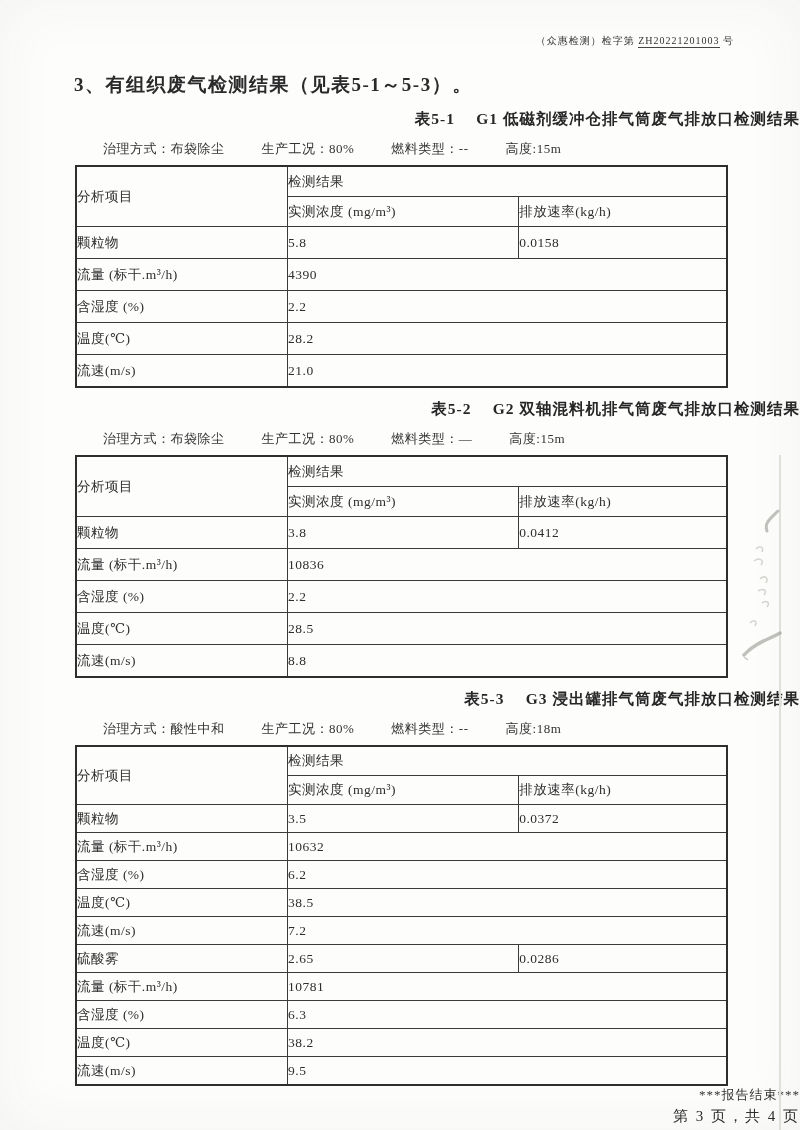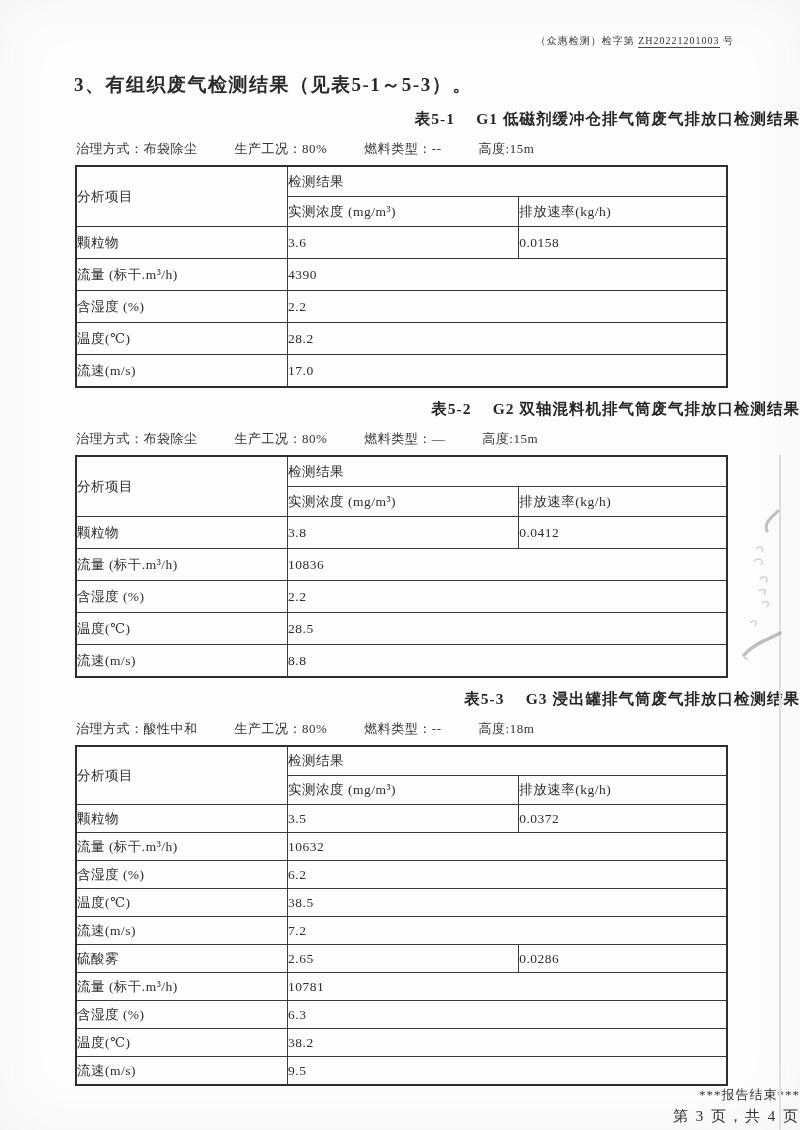--- a/index.html
+++ b/index.html
@@ -16,21 +16,21 @@
     text-align:right;font-size:10px;letter-spacing:1px;color:#333;
   }
   .report-no{border-bottom:1px solid #444;padding-bottom:1px;}
   .section-heading{
     margin:24px 0 6px 74px;
     font-size:19px;font-weight:bold;letter-spacing:1.5px;color:#2a2a2a;
   }
   .center-block{width:800px;box-sizing:border-box;padding-left:55px;text-align:right;}
   .tbl-title{margin-top:11px;font-size:15.5px;font-weight:bold;letter-spacing:1px;color:#262626;}
   .meta-row{
-    display:flex;gap:37px;margin:10px 0 7px 76px;
+    display:flex;gap:37px;margin:10px 0 7px 103px;
     font-size:13px;color:#333;letter-spacing:0.5px;text-align:center;
   }
   table.report{
     border-collapse:collapse;table-layout:fixed;
     width:653px;margin-left:75px;
     border:2.5px solid #2e2e2e;
   }
   table.report td{
     border:1.6px solid #3a3a3a;
     text-align:left;vertical-align:middle;
@@ -79,38 +79,38 @@
       <tr class="hdr">
     <td rowspan="2">分析项目</td>
     <td colspan="2">检测结果</td>
   </tr>
   <tr class="hdr">
     <td>实测浓度 (mg/m³)</td>
     <td>排放速率(kg/h)</td>
   </tr>
   <tr>
     <td>颗粒物</td>
-    <td>3.6</td>
+    <td>5.8</td>
     <td>0.0158</td>
   </tr>
   <tr>
     <td>流量 (标干.m³/h)</td>
     <td colspan="2">4390</td>
   </tr>
   <tr>
     <td>含湿度 (%)</td>
     <td colspan="2">2.2</td>
   </tr>
   <tr>
     <td>温度(℃)</td>
     <td colspan="2">28.2</td>
   </tr>
   <tr>
     <td>流速(m/s)</td>
-    <td colspan="2">17.0</td>
+    <td colspan="2">21.0</td>
   </tr>
 </tbody>
   </table>
 
 <div class="center-block">
   <div class="tbl-title">表5-2　 G2 双轴混料机排气筒废气排放口检测结果</div>
 </div>
 <div class="meta-row">
   <span>治理方式：布袋除尘</span>
   <span>生产工况：80%</span>

